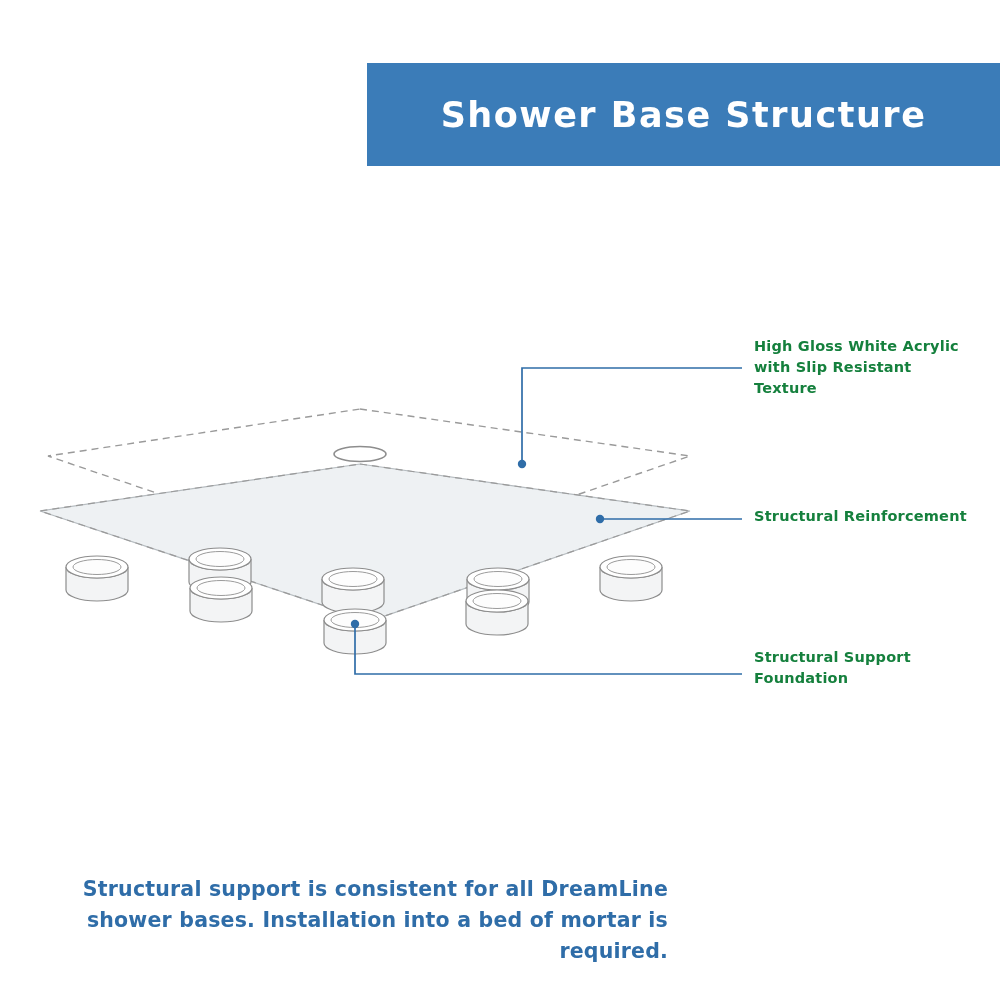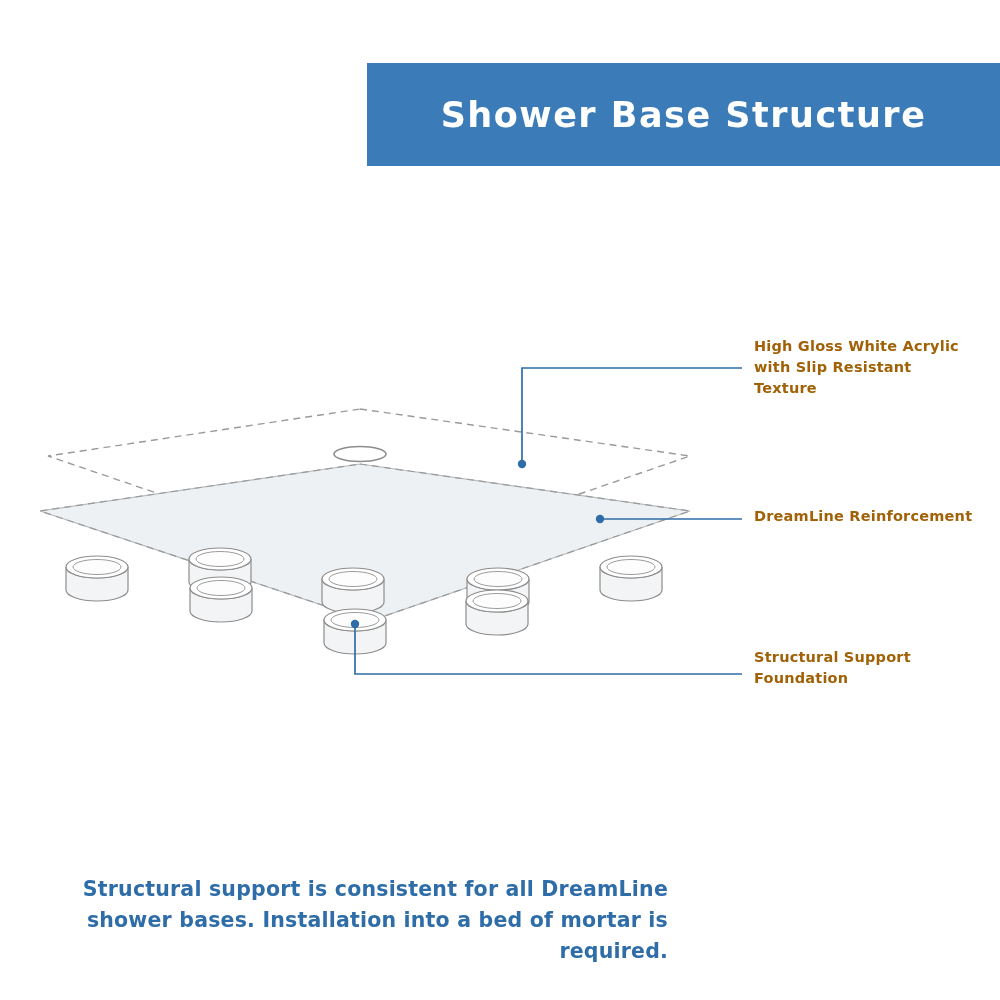--- a/index.html
+++ b/index.html
@@ -49,21 +49,21 @@
     position: absolute;
     left: 0;
     top: 0;
     width: 1000px;
     height: 1000px;
   }
 
   
   .callout {
     position: absolute;
-    color: #a16207;
+    color: #15803d;
     font-size: 14.5px;
     font-weight: bold;
     line-height: 1.45;
     letter-spacing: 0.2px;
     font-family: "DejaVu Sans", sans-serif;
   }
   #callout-acrylic { left: 754px; top: 320px; width: 220px; }
   #callout-fiberglass { left: 754px; top: 490px; width: 220px; }
   #callout-support { left: 754px; top: 631px; width: 230px; }
 
@@ -163,19 +163,19 @@
       <path d="M600,503 L742,503"></path>
       <circle cx="600" cy="503" r="4.2" fill="#2f6da8" stroke="none"></circle>
 
       <path d="M355,608 L355,658 L742,658"></path>
       <circle cx="355" cy="608" r="4.2" fill="#2f6da8" stroke="none"></circle>
     </g>
   </svg>
 
   <div class="callout" id="callout-acrylic">High Gloss White Acrylic with Slip Resistant Texture</div>
 
-  <div class="callout" id="callout-fiberglass">DreamLine Reinforcement</div>
+  <div class="callout" id="callout-fiberglass">Structural Reinforcement</div>
 
   <div class="callout" id="callout-support">Structural Support Foundation</div>
 
   <div class="footer-note">Structural support is consistent for all DreamLine shower bases. Installation into a bed of mortar is required.</div>
 
 </div>
 
 </body></html>

